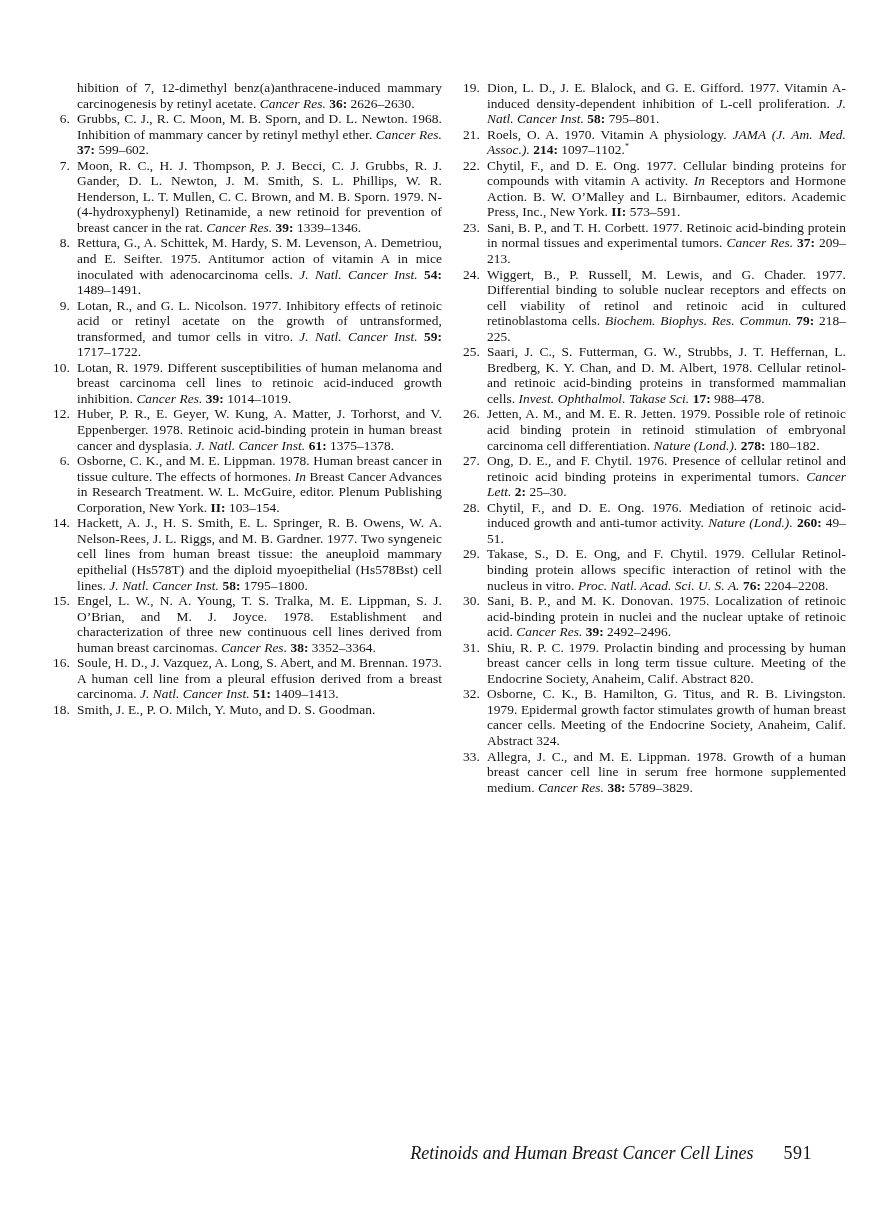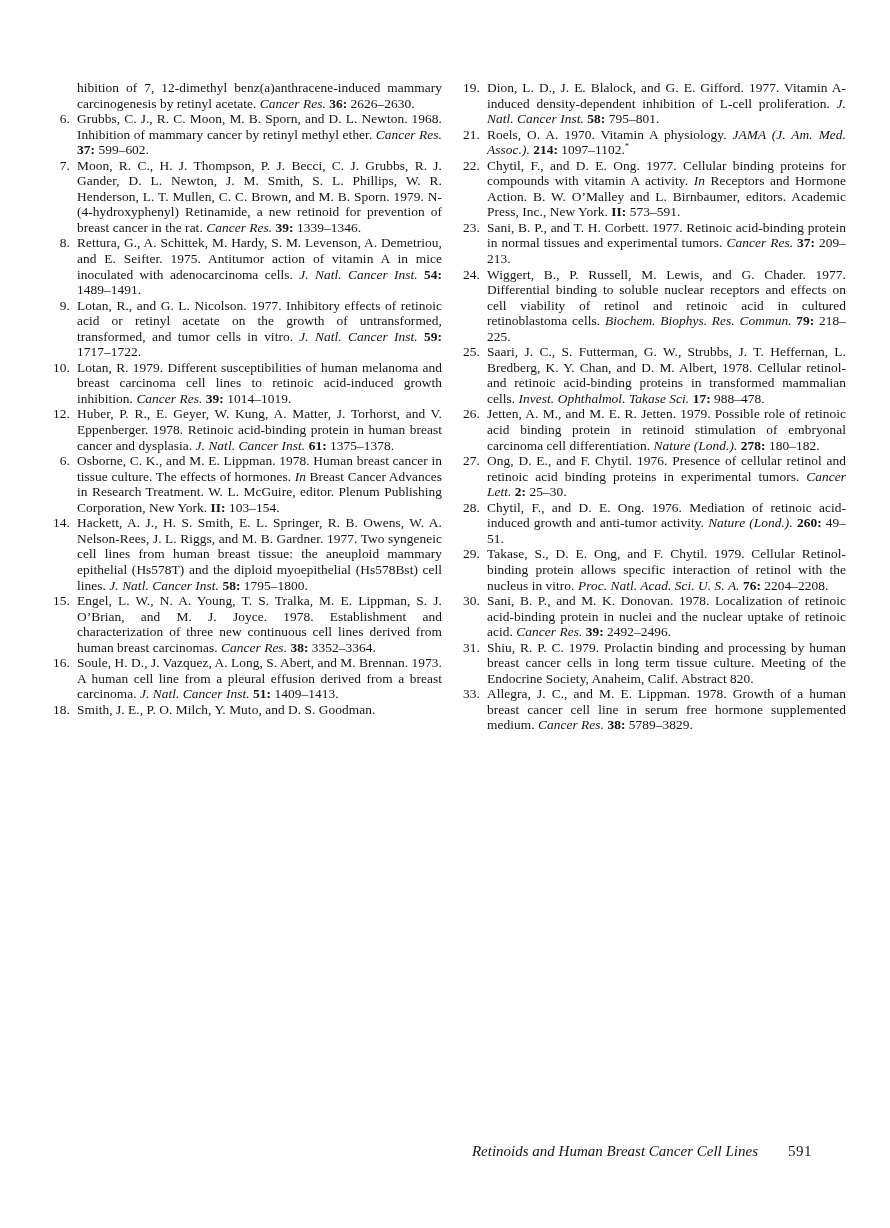--- a/index.html
+++ b/index.html
@@ -38,21 +38,21 @@
   .seg-s { vertical-align: super; font-size: 8px; line-height: 0; }
   .footer {
     position: absolute;
     top: 1143px;
     left: 0;
     width: 812px;
     display: flex;
     justify-content: flex-end;
     align-items: flex-start;
     gap: 30px;
-    font-size: 15px;
+    font-size: 18px;
   }
   .footer-title { font-style: italic; }
   .footer-page  { letter-spacing: 0.5px; }
 </style>
 </head>
 <body>
 
 <div class="page">
   <div class="col col-left">
       <div class="ref-item">
@@ -140,25 +140,29 @@
       <div class="ref-item">
         <span class="ref-num">28.</span>
         <div class="ref-body"><span>Chytil, F., and D. E. Ong. 1976. Mediation of retinoic acid-induced growth and anti-tumor activity. </span><span class="seg-i">Nature (Lond.).</span><span> </span><span class="seg-b">260:</span><span> 49–51.</span></div>
       </div>
       <div class="ref-item">
         <span class="ref-num">29.</span>
         <div class="ref-body"><span>Takase, S., D. E. Ong, and F. Chytil. 1979. Cellular Retinol-binding protein allows specific interaction of retinol with the nucleus in vitro. </span><span class="seg-i">Proc. Natl. Acad. Sci. U. S. A.</span><span> </span><span class="seg-b">76:</span><span> 2204–2208.</span></div>
       </div>
       <div class="ref-item">
         <span class="ref-num">30.</span>
-        <div class="ref-body"><span>Sani, B. P., and M. K. Donovan. 1978. Localization of retinoic acid-binding protein in nuclei and the nuclear uptake of retinoic acid. </span><span class="seg-i">Cancer Res.</span><span> </span><span class="seg-b">39:</span><span> 2492–2496.</span></div>
+        <div class="ref-body"><span>Sani, B. P., and M. K. Donovan. 1975. Localization of retinoic acid-binding protein in nuclei and the nuclear uptake of retinoic acid. </span><span class="seg-i">Cancer Res.</span><span> </span><span class="seg-b">39:</span><span> 2492–2496.</span></div>
       </div>
       <div class="ref-item">
         <span class="ref-num">31.</span>
         <div class="ref-body"><span>Shiu, R. P. C. 1979. Prolactin binding and processing by human breast cancer cells in long term tissue culture. Meeting of the Endocrine Society, Anaheim, Calif. Abstract 820.</span></div>
+      </div>
+      <div class="ref-item">
+        <span class="ref-num">32.</span>
+        <div class="ref-body"><span>Osborne, C. K., B. Hamilton, G. Titus, and R. B. Livingston. 1979. Epidermal growth factor stimulates growth of human breast cancer cells. Meeting of the Endocrine Society, Anaheim, Calif. Abstract 324.</span></div>
       </div>
       <div class="ref-item">
         <span class="ref-num">33.</span>
         <div class="ref-body"><span>Allegra, J. C., and M. E. Lippman. 1978. Growth of a human breast cancer cell line in serum free hormone supplemented medium. </span><span class="seg-i">Cancer Res.</span><span> </span><span class="seg-b">38:</span><span> 5789–3829.</span></div>
       </div>
     </div>
   <div class="footer">
     <span class="footer-title">Retinoids and Human Breast Cancer Cell Lines</span>
     <span class="footer-page">591</span>
   </div>

